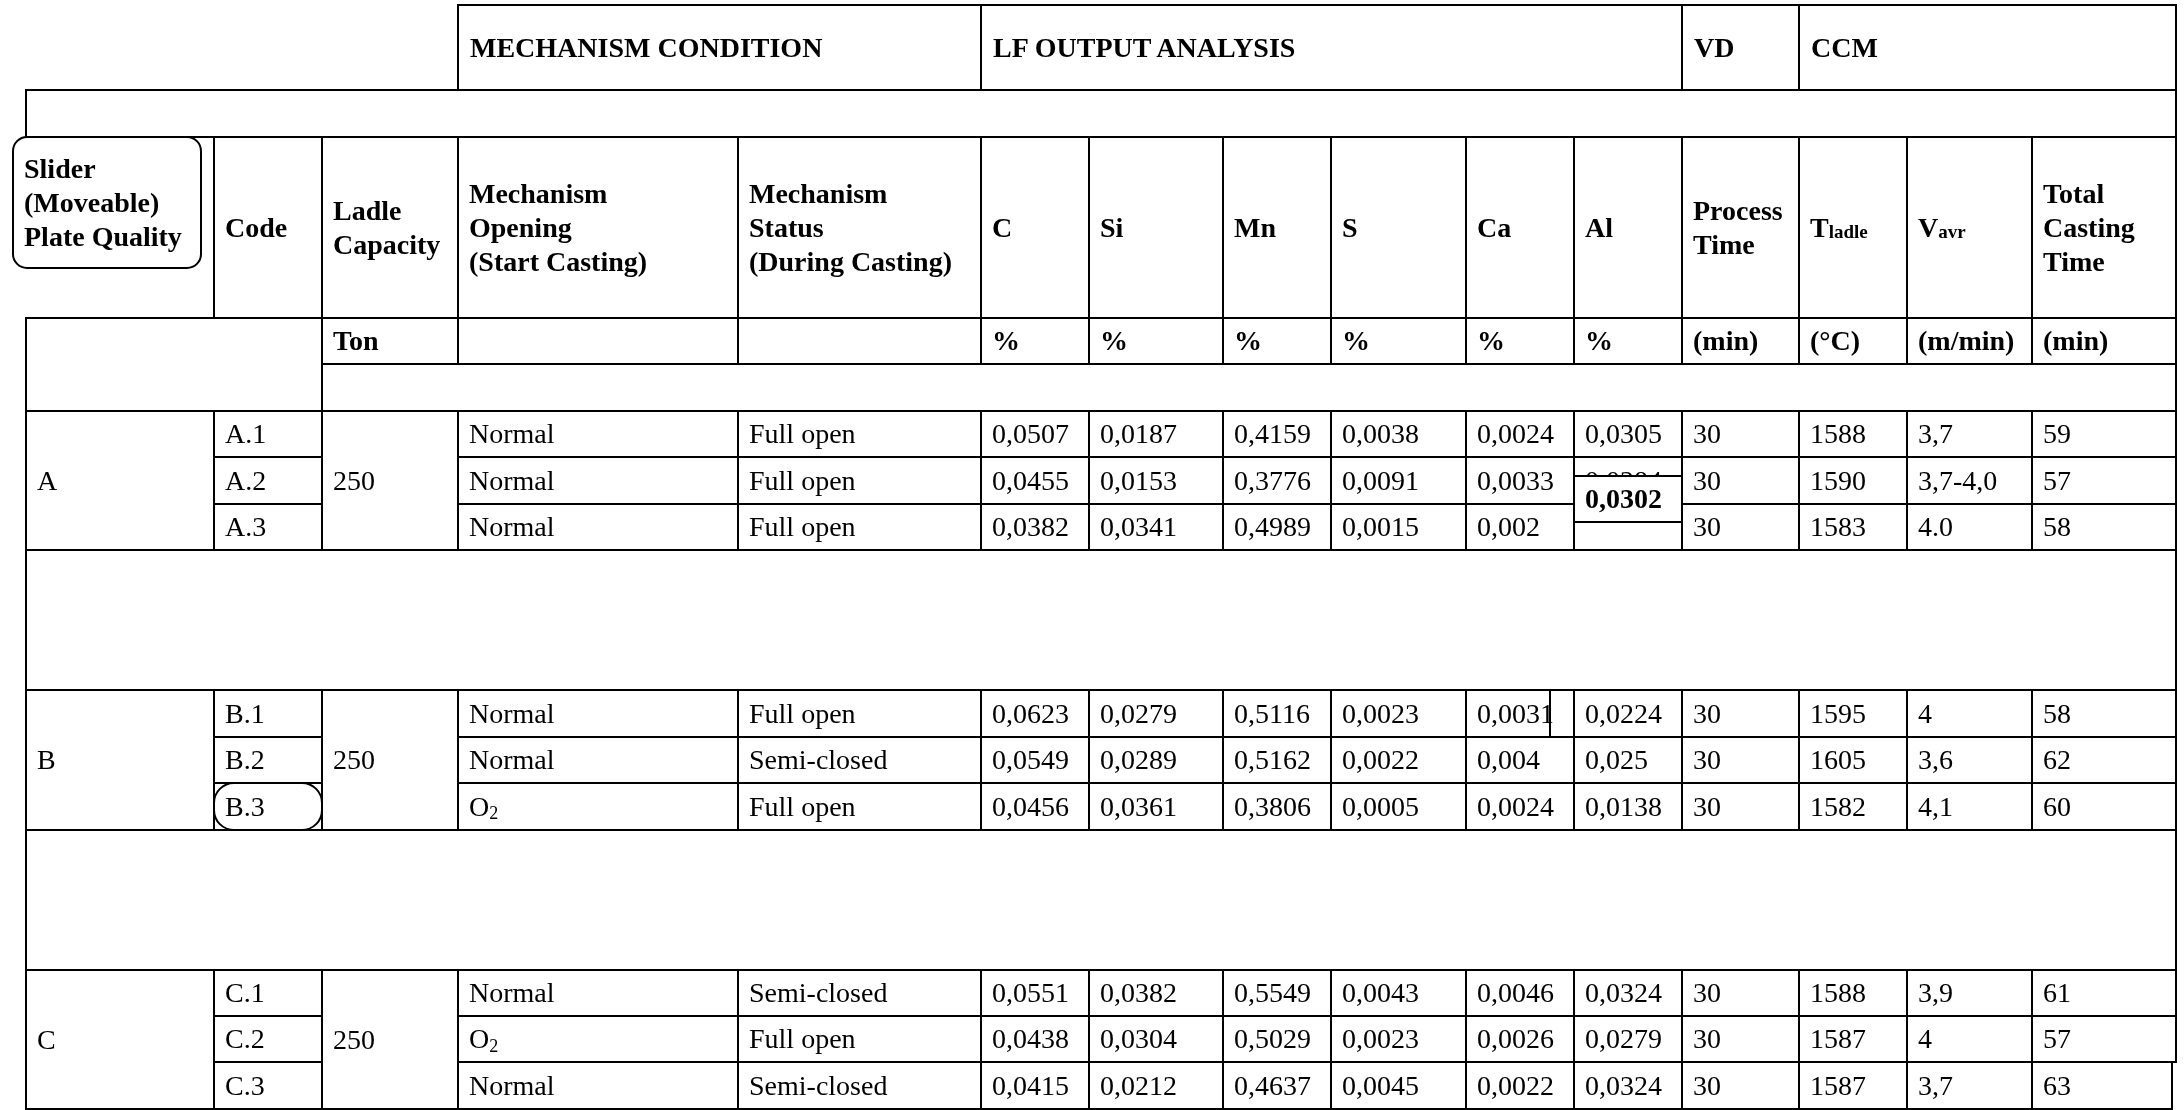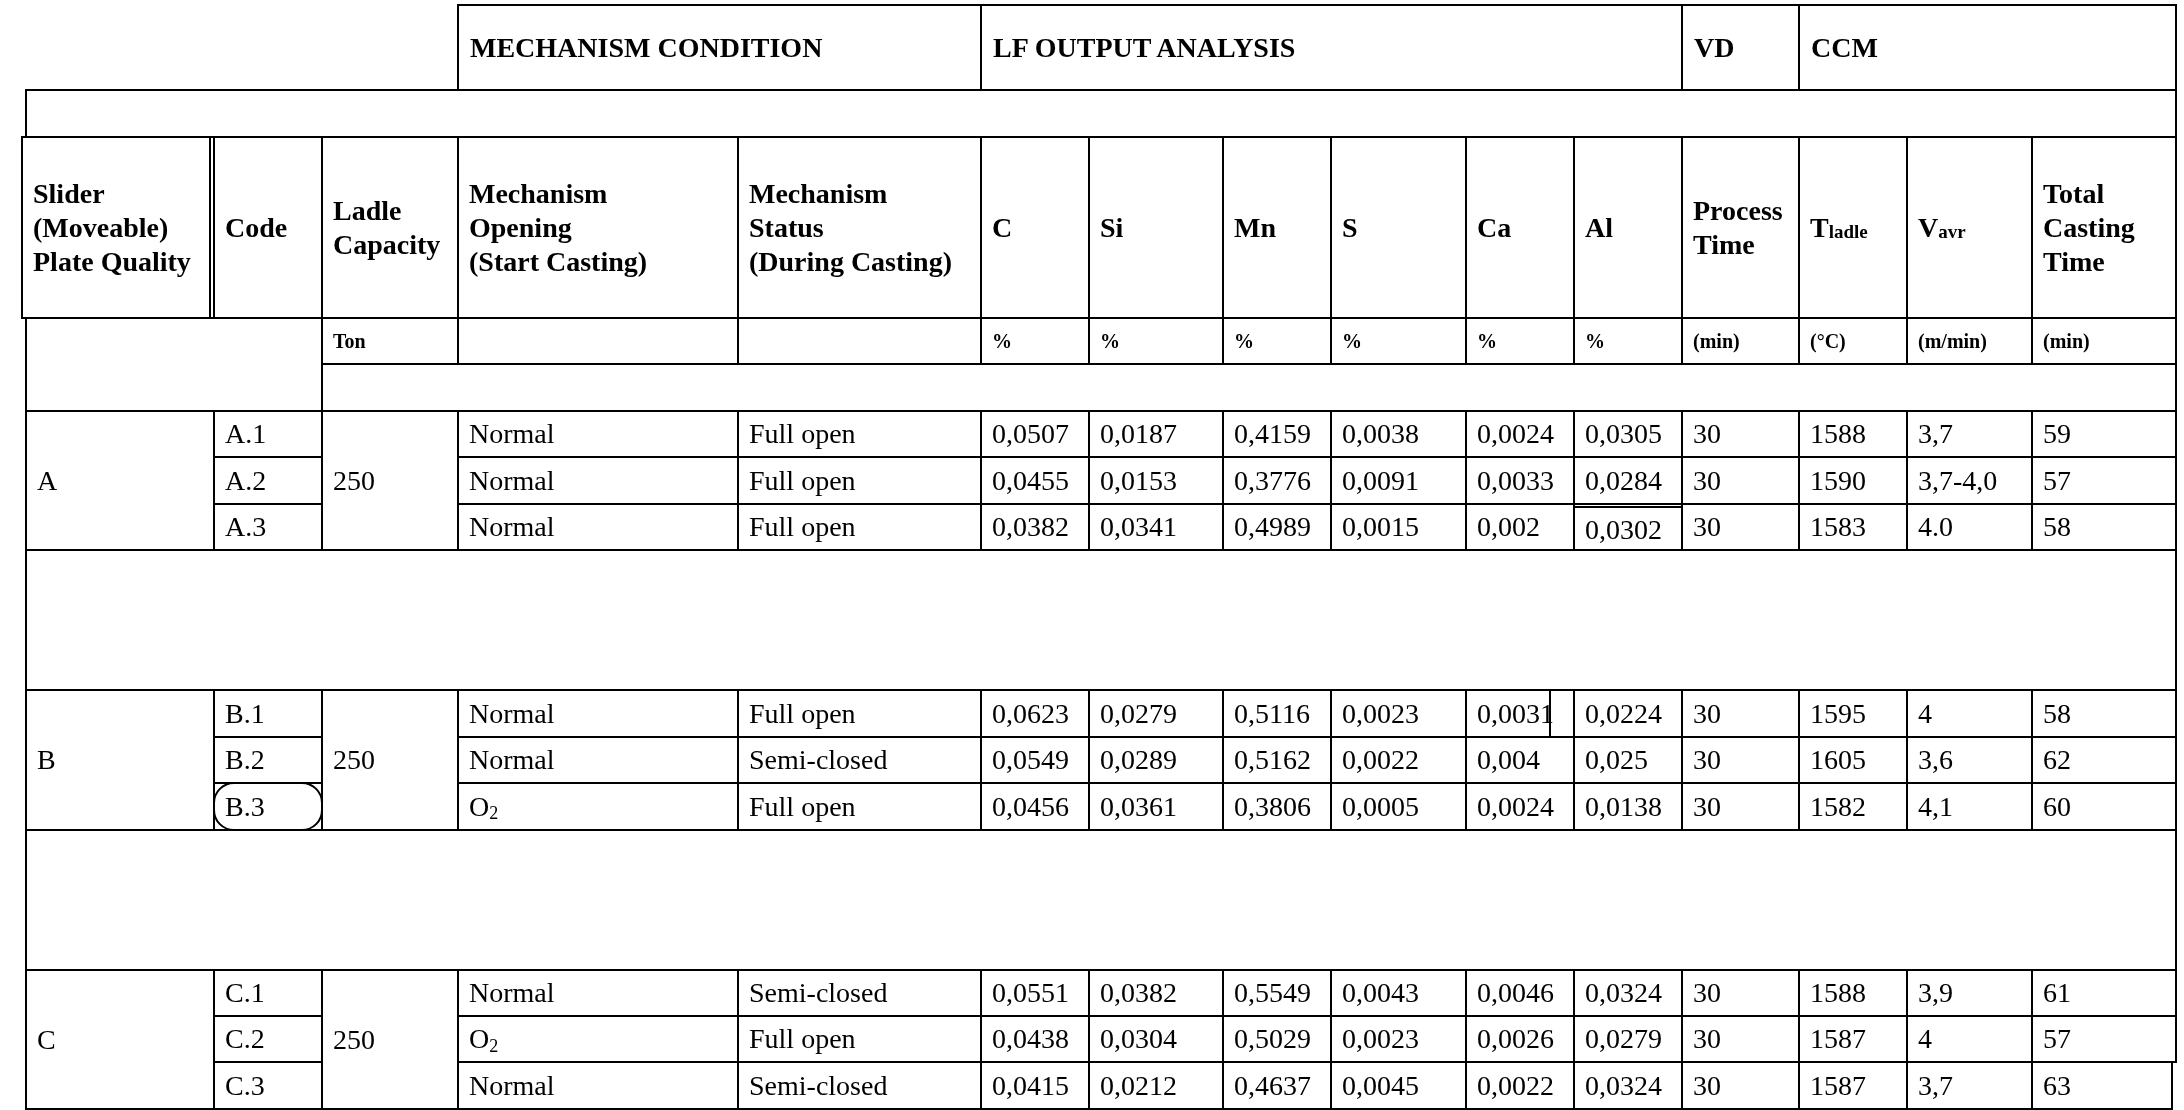--- a/index.html
+++ b/index.html
@@ -3,21 +3,21 @@
 <meta charset="utf-8">
 <style>
   html, body { margin:0; padding:0; background:#ffffff; }
   body { width:2184px; height:1110px; position:relative; overflow:hidden;
          font-family:"Liberation Serif", "DejaVu Serif", serif; color:#000; }
   #tbl { position:absolute; left:0; top:0; width:2184px; height:1110px; }
   .cell { position:absolute; box-sizing:border-box; border:2px solid #000; margin:0;
           display:flex; align-items:center; padding-left:10px; background:#fff; }
   .grp { font-weight:bold; font-size:28px; padding-left:11px; }
   .hd { font-weight:bold; font-size:28px; line-height:34px; padding-left:10px; }
-  .unit { font-weight:bold; font-size:20px; }
+  .unit { font-weight:bold; font-size:28px; }
   .dat { font-size:28px; }
   .sub { font-size:19px; vertical-align:baseline; position:relative; top:4px; }
   .sub2 { font-size:18px; position:relative; top:7px; }
 </style>
 </head>
 <body>
 
 <div id="tbl">
     <div class="cell grp" style="left: 457px; top: 4px; width: 525px; height: 87px;">
       <span>MECHANISM CONDITION</span>
@@ -25,21 +25,21 @@
     <div class="cell grp" style="left: 980px; top: 4px; width: 703px; height: 87px;">
       <span>LF OUTPUT ANALYSIS</span>
     </div>
     <div class="cell grp" style="left: 1681px; top: 4px; width: 119px; height: 87px;">
       <span>VD</span>
     </div>
     <div class="cell grp" style="left: 1798px; top: 4px; width: 379px; height: 87px;">
       <span>CCM</span>
     </div>
     <div class="cell " style="left: 25px; top: 89px; width: 2152px; height: 49px;"></div>
-    <div class="cell hd" style="left: 21px; top: 136px; width: 190px; height: 183px;">
+    <div class="cell hd" style="left: 12px; top: 136px; width: 190px; height: 133px; border-radius: 15px;">
       <div>
         <div>Slider</div>
         <div>(Moveable)</div>
         <div>Plate Quality</div>
       </div>
     </div>
     <div class="cell hd" style="left: 213px; top: 136px; width: 132px; height: 183px;">
       <span>Code</span>
     </div>
     <div class="cell hd" style="left: 321px; top: 136px; width: 138px; height: 183px;">
@@ -243,21 +243,21 @@
     </div>
     <div class="cell dat" style="left: 1222px; top: 503px; width: 110px; height: 48px;">
       <span>0,4989</span>
     </div>
     <div class="cell dat" style="left: 1330px; top: 503px; width: 137px; height: 48px;">
       <span>0,0015</span>
     </div>
     <div class="cell dat" style="left: 1465px; top: 503px; width: 110px; height: 48px;">
       <span>0,002</span>
     </div>
-    <div class="cell dat" style="left: 1573px; top: 506px; width: 110px; height: 48px;">
+    <div class="cell dat" style="left: 1573px; top: 475px; width: 110px; height: 48px; font-weight: bold;">
       <span>0,0302</span>
     </div>
     <div class="cell dat" style="left: 1681px; top: 503px; width: 119px; height: 48px;">
       <span>30</span>
     </div>
     <div class="cell dat" style="left: 1798px; top: 503px; width: 110px; height: 48px;">
       <span>1583</span>
     </div>
     <div class="cell dat" style="left: 1906px; top: 503px; width: 127px; height: 48px;">
       <span>4.0</span>

